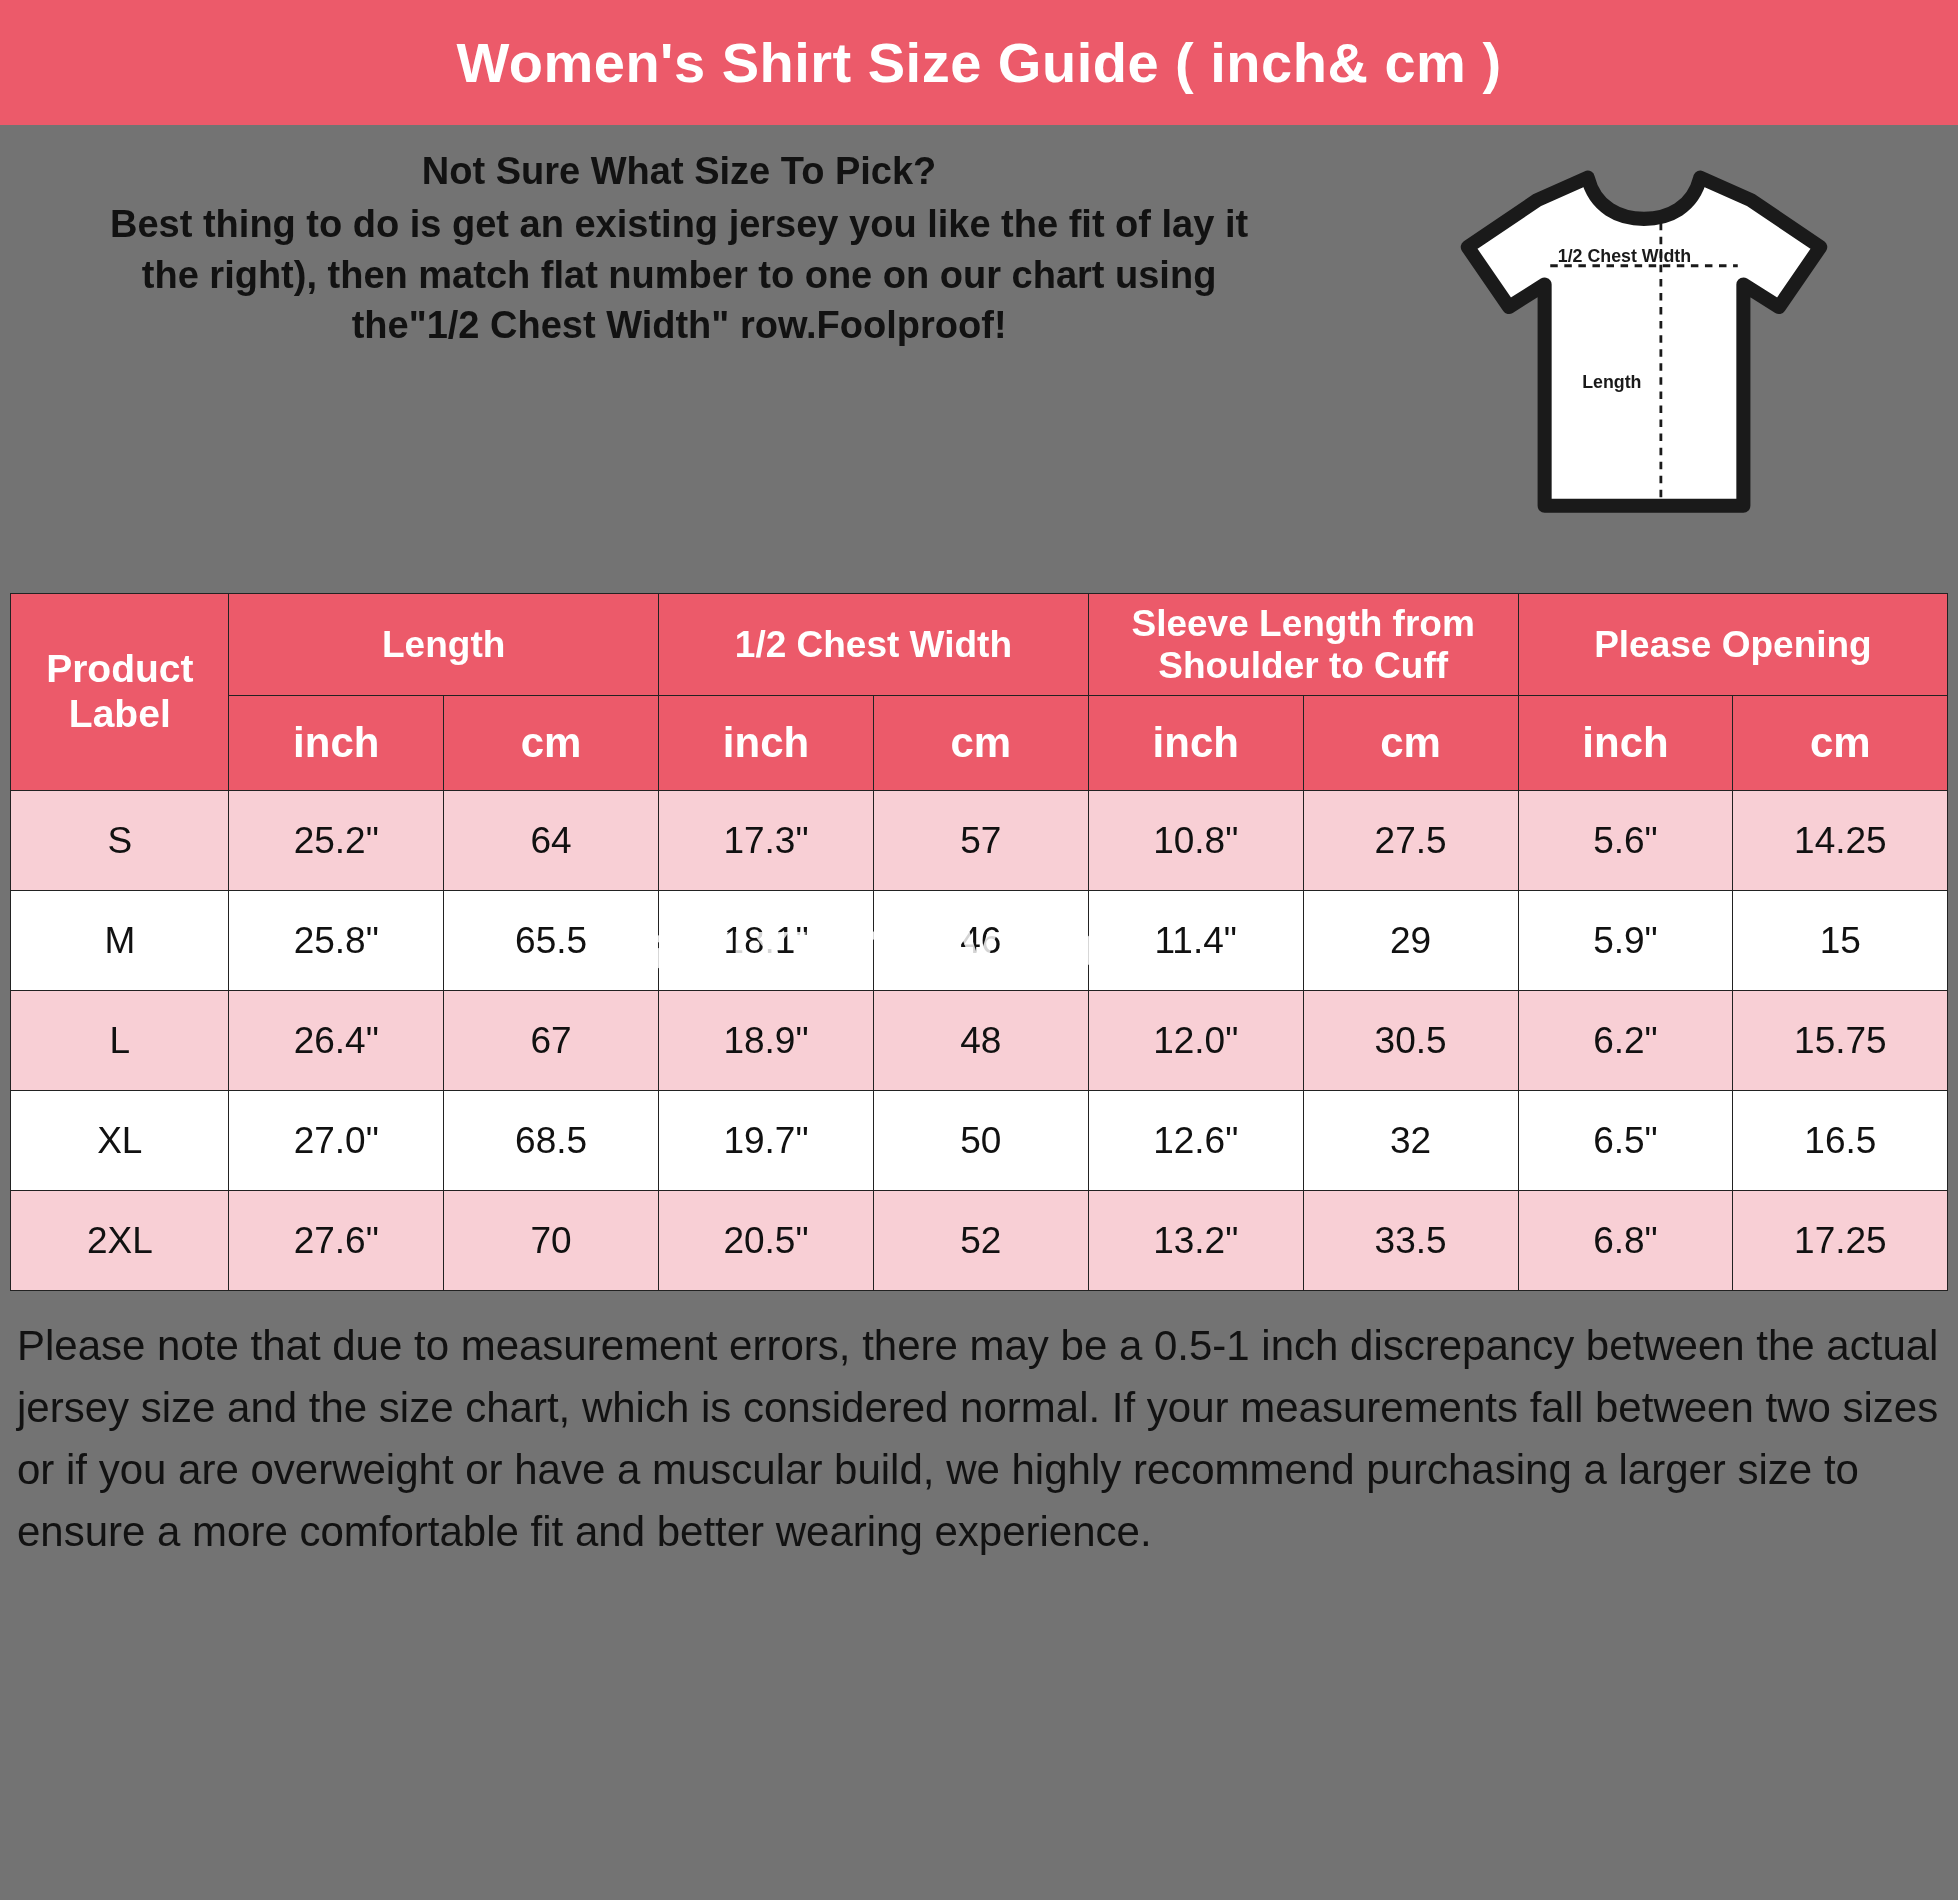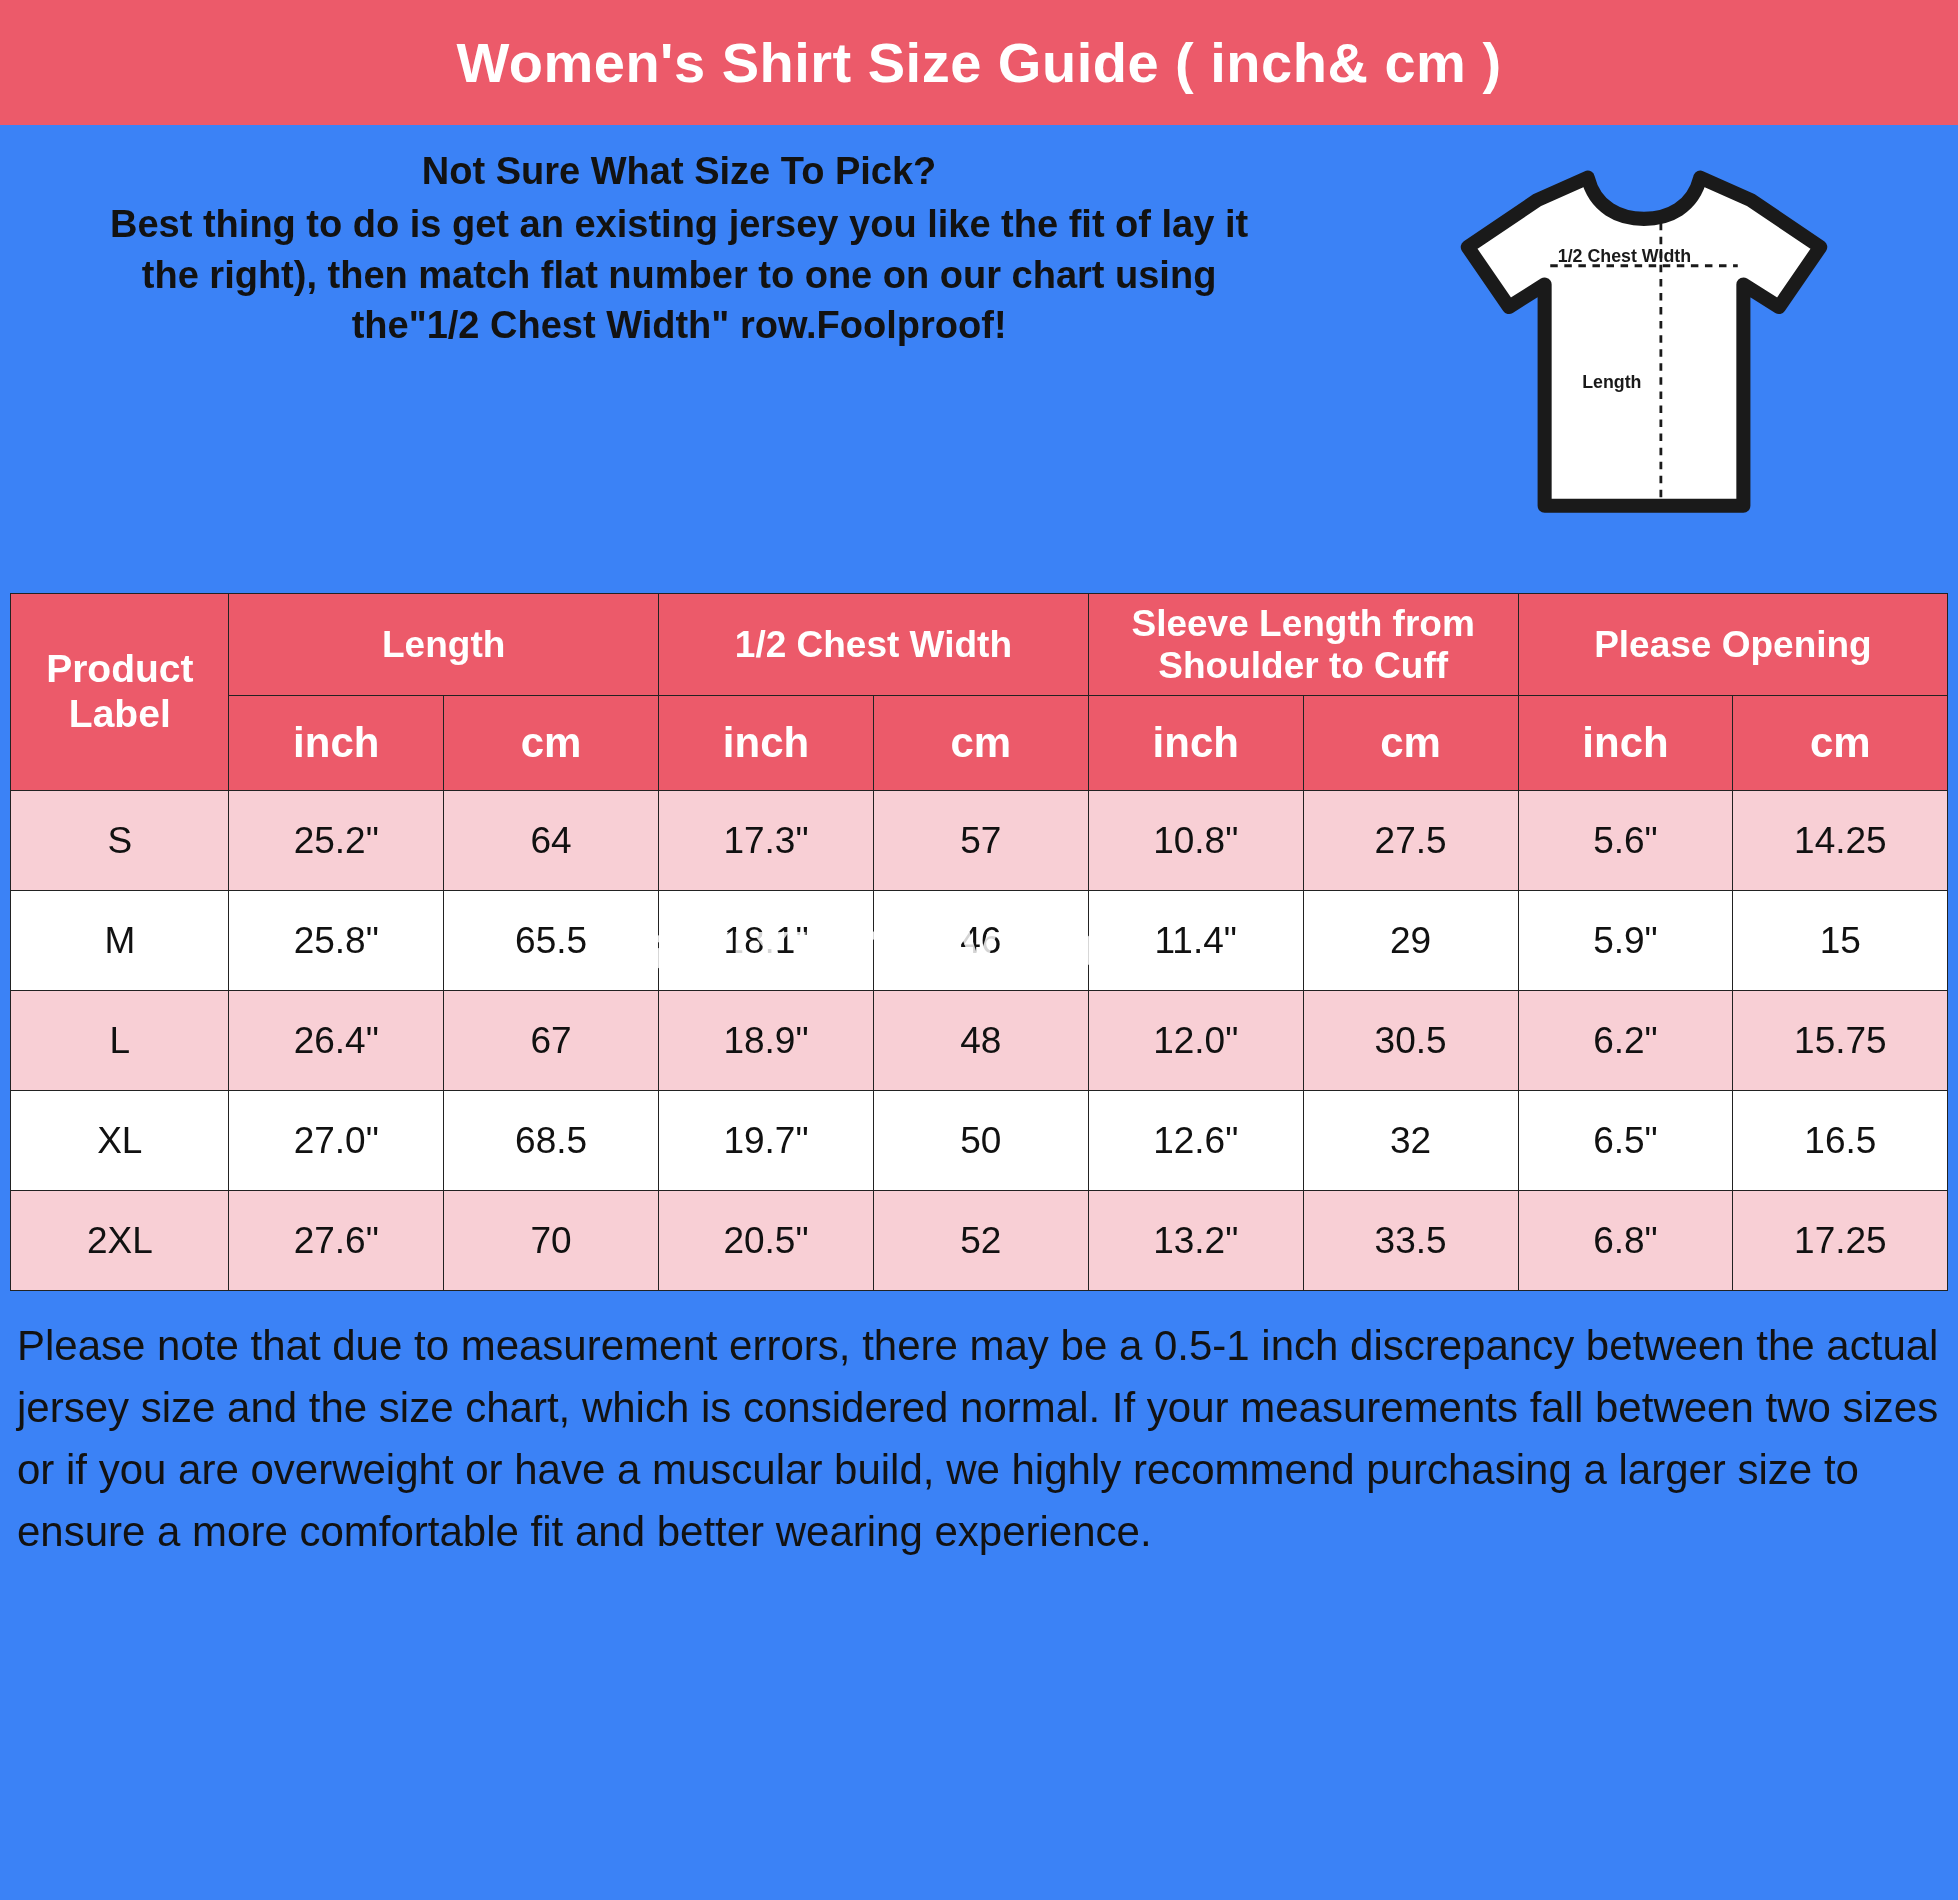--- a/index.html
+++ b/index.html
@@ -13,21 +13,21 @@
     font-family: "Liberation Sans", sans-serif;
     color: #1a1a1a;
     overflow: hidden;
   }
 
   .page {
     width: 1958px;
     height: 1901px;
     position: relative;
     box-sizing: border-box;
-    background: #3b82f6;
+    background: #737373;
   }
 
   
   .header-banner {
     background: #ec5a6a;
     height: 125px;
     display: flex;
     align-items: center;
     justify-content: center;
   }

